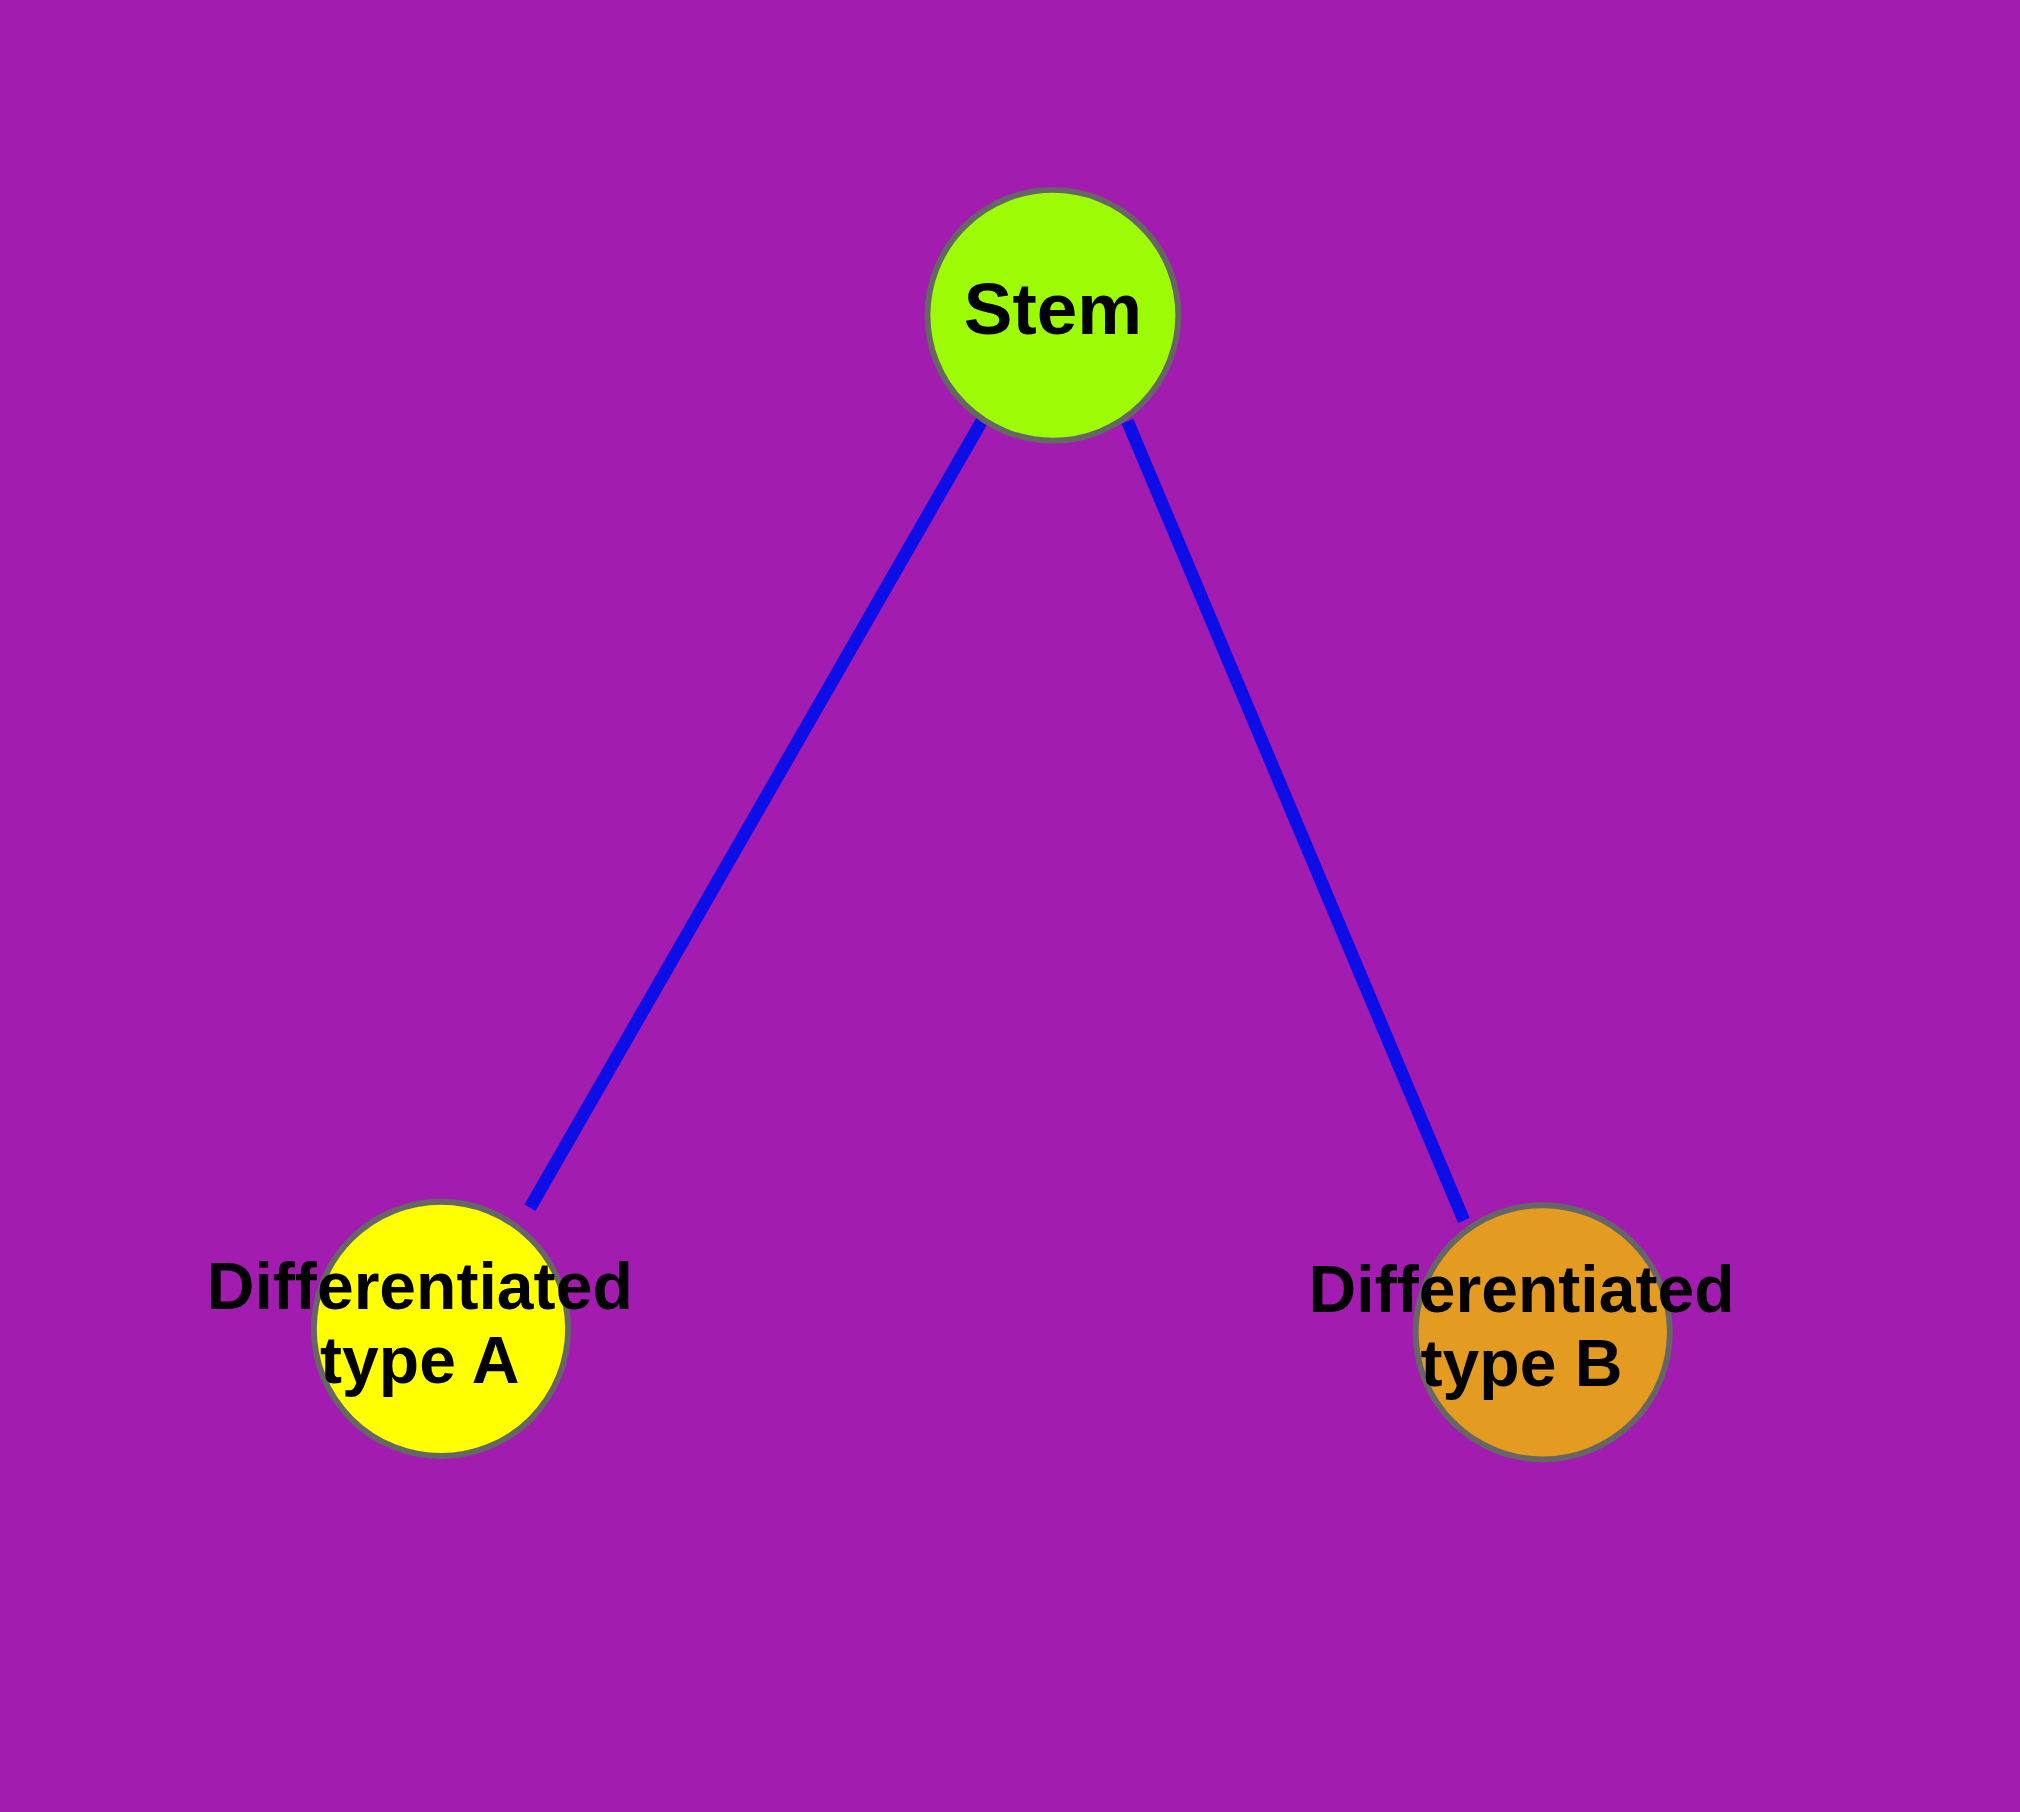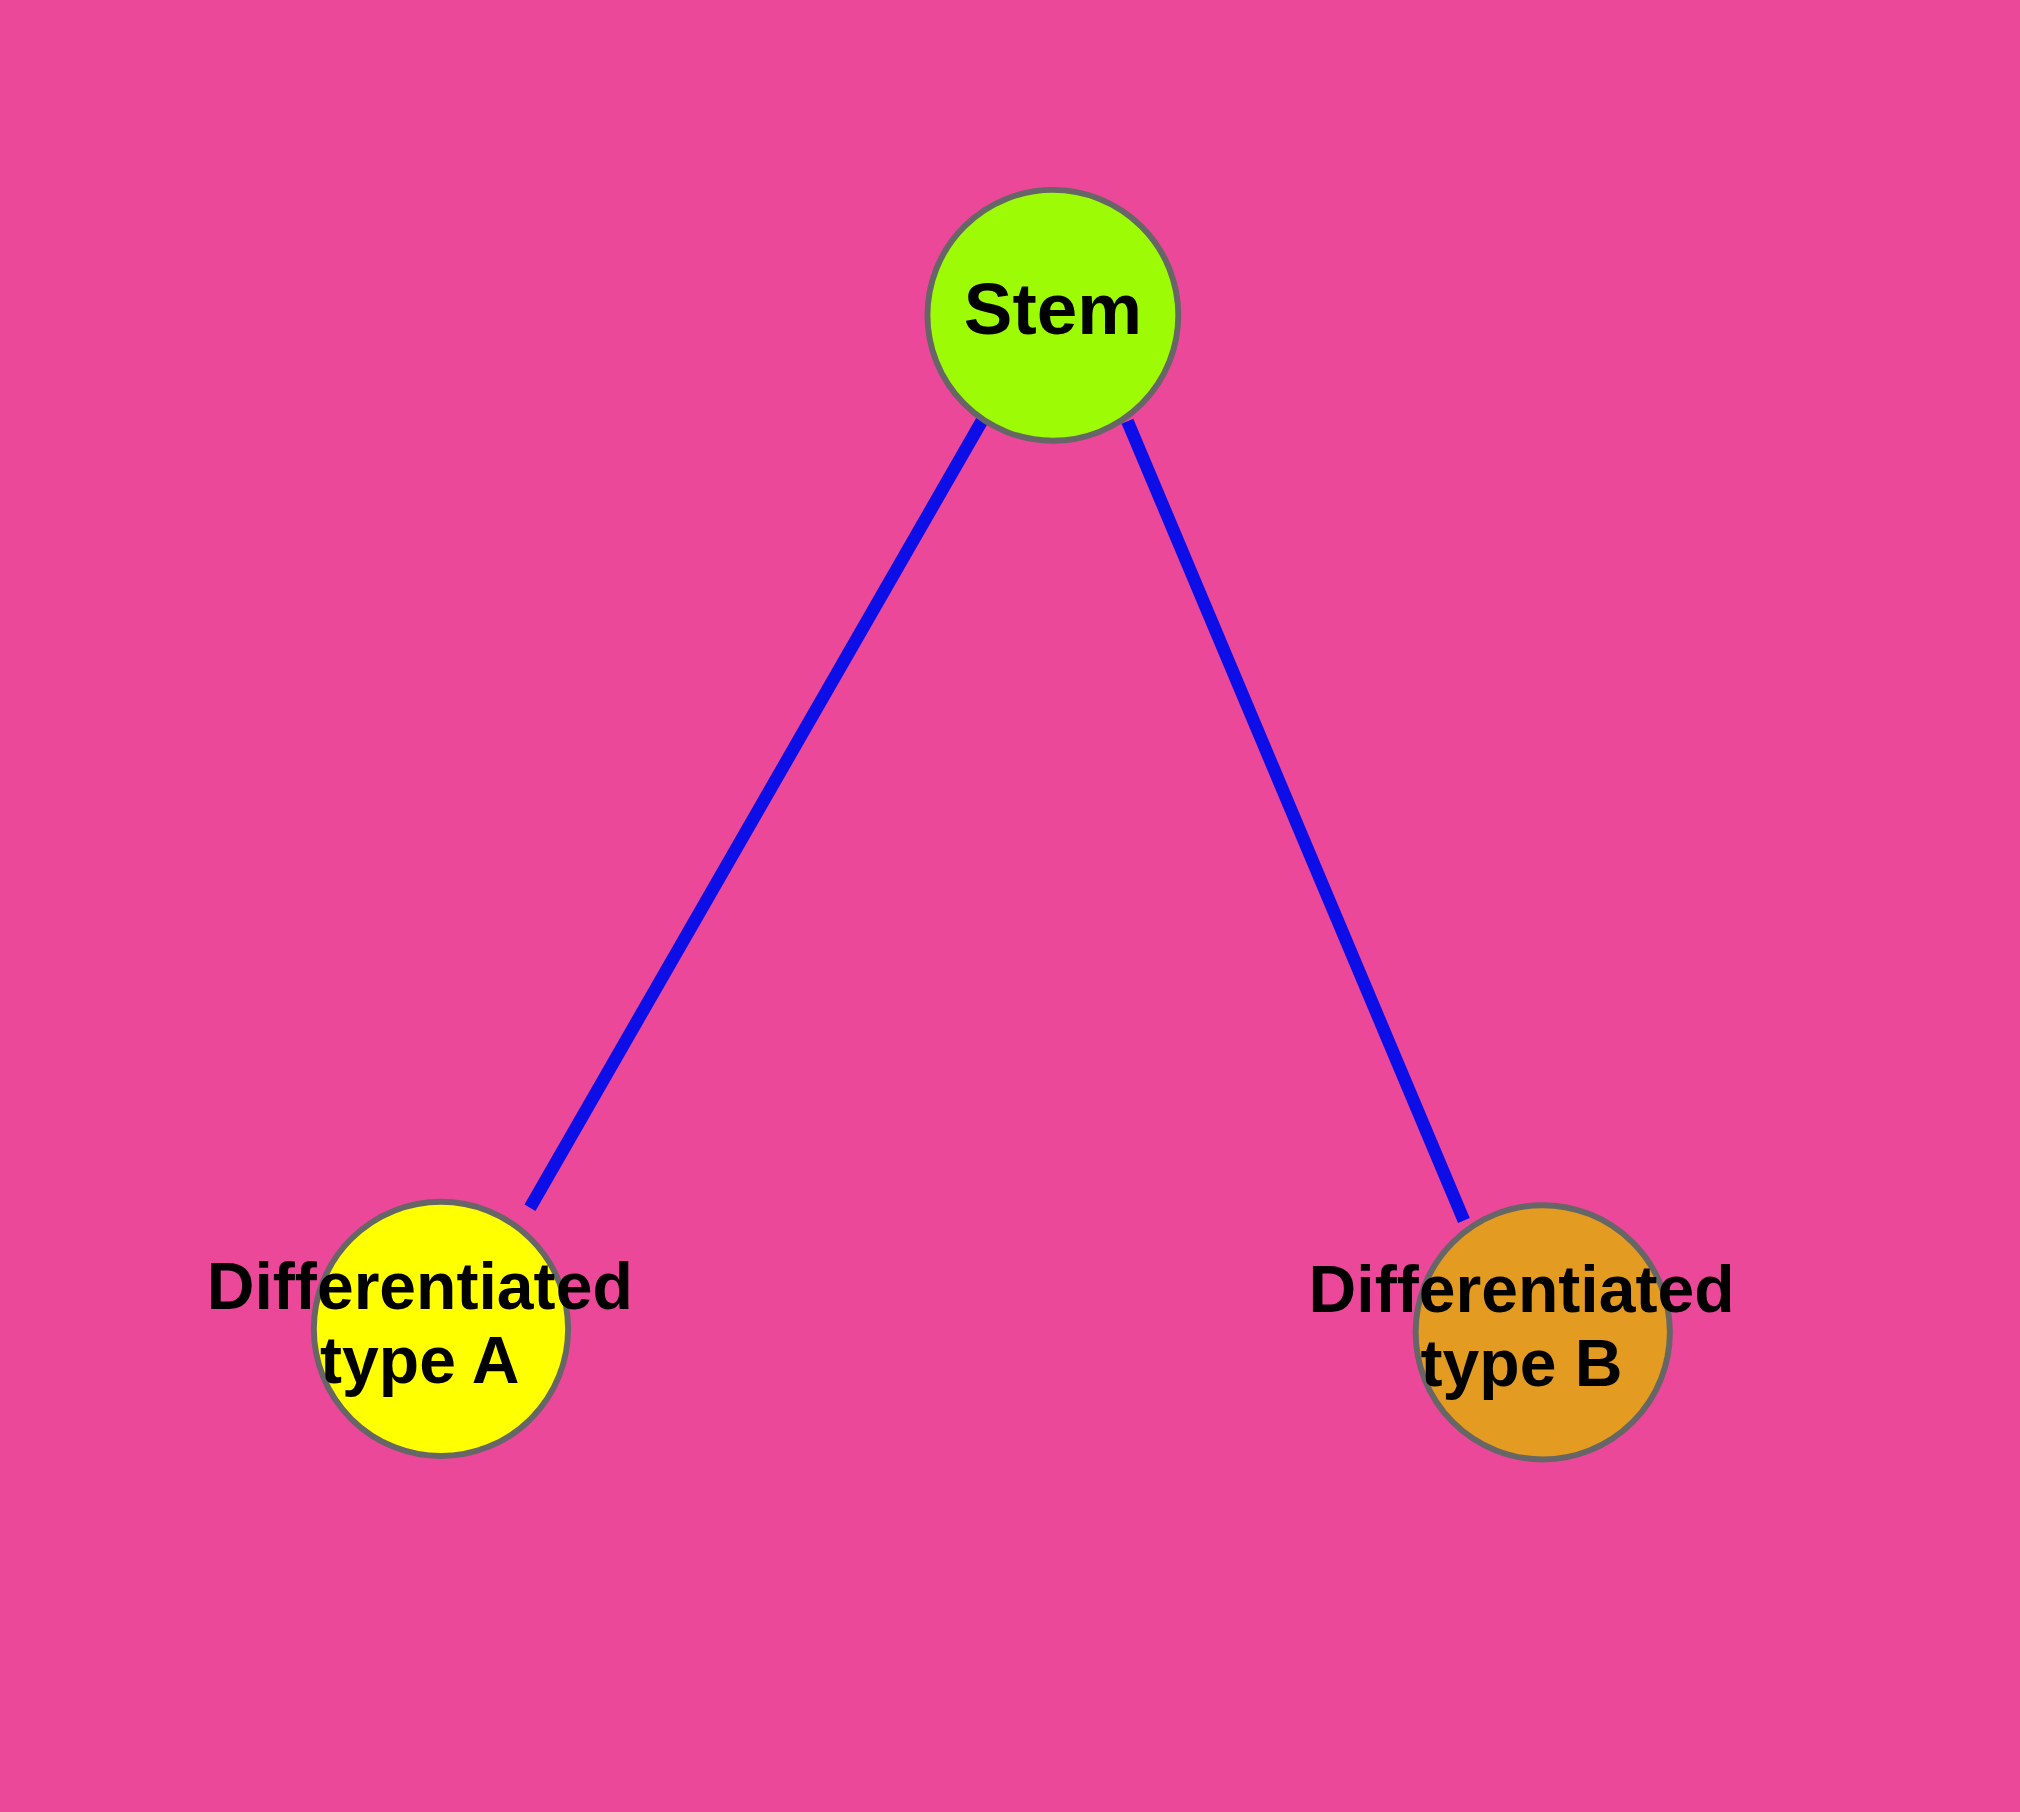--- a/index.html
+++ b/index.html
@@ -10,21 +10,21 @@
   body {
     width: 2021px;
     height: 1812px;
     overflow: hidden;
     font-family: "Liberation Sans", sans-serif;
   }
   #canvas {
     position: relative;
     width: 2021px;
     height: 1812px;
-    background: #ec4899;
+    background: #a21caf;
   }
   #graph-svg {
     position: absolute;
     left: 0;
     top: 0;
     width: 2021px;
     height: 1812px;
     display: block;
   }
   .node-label {

